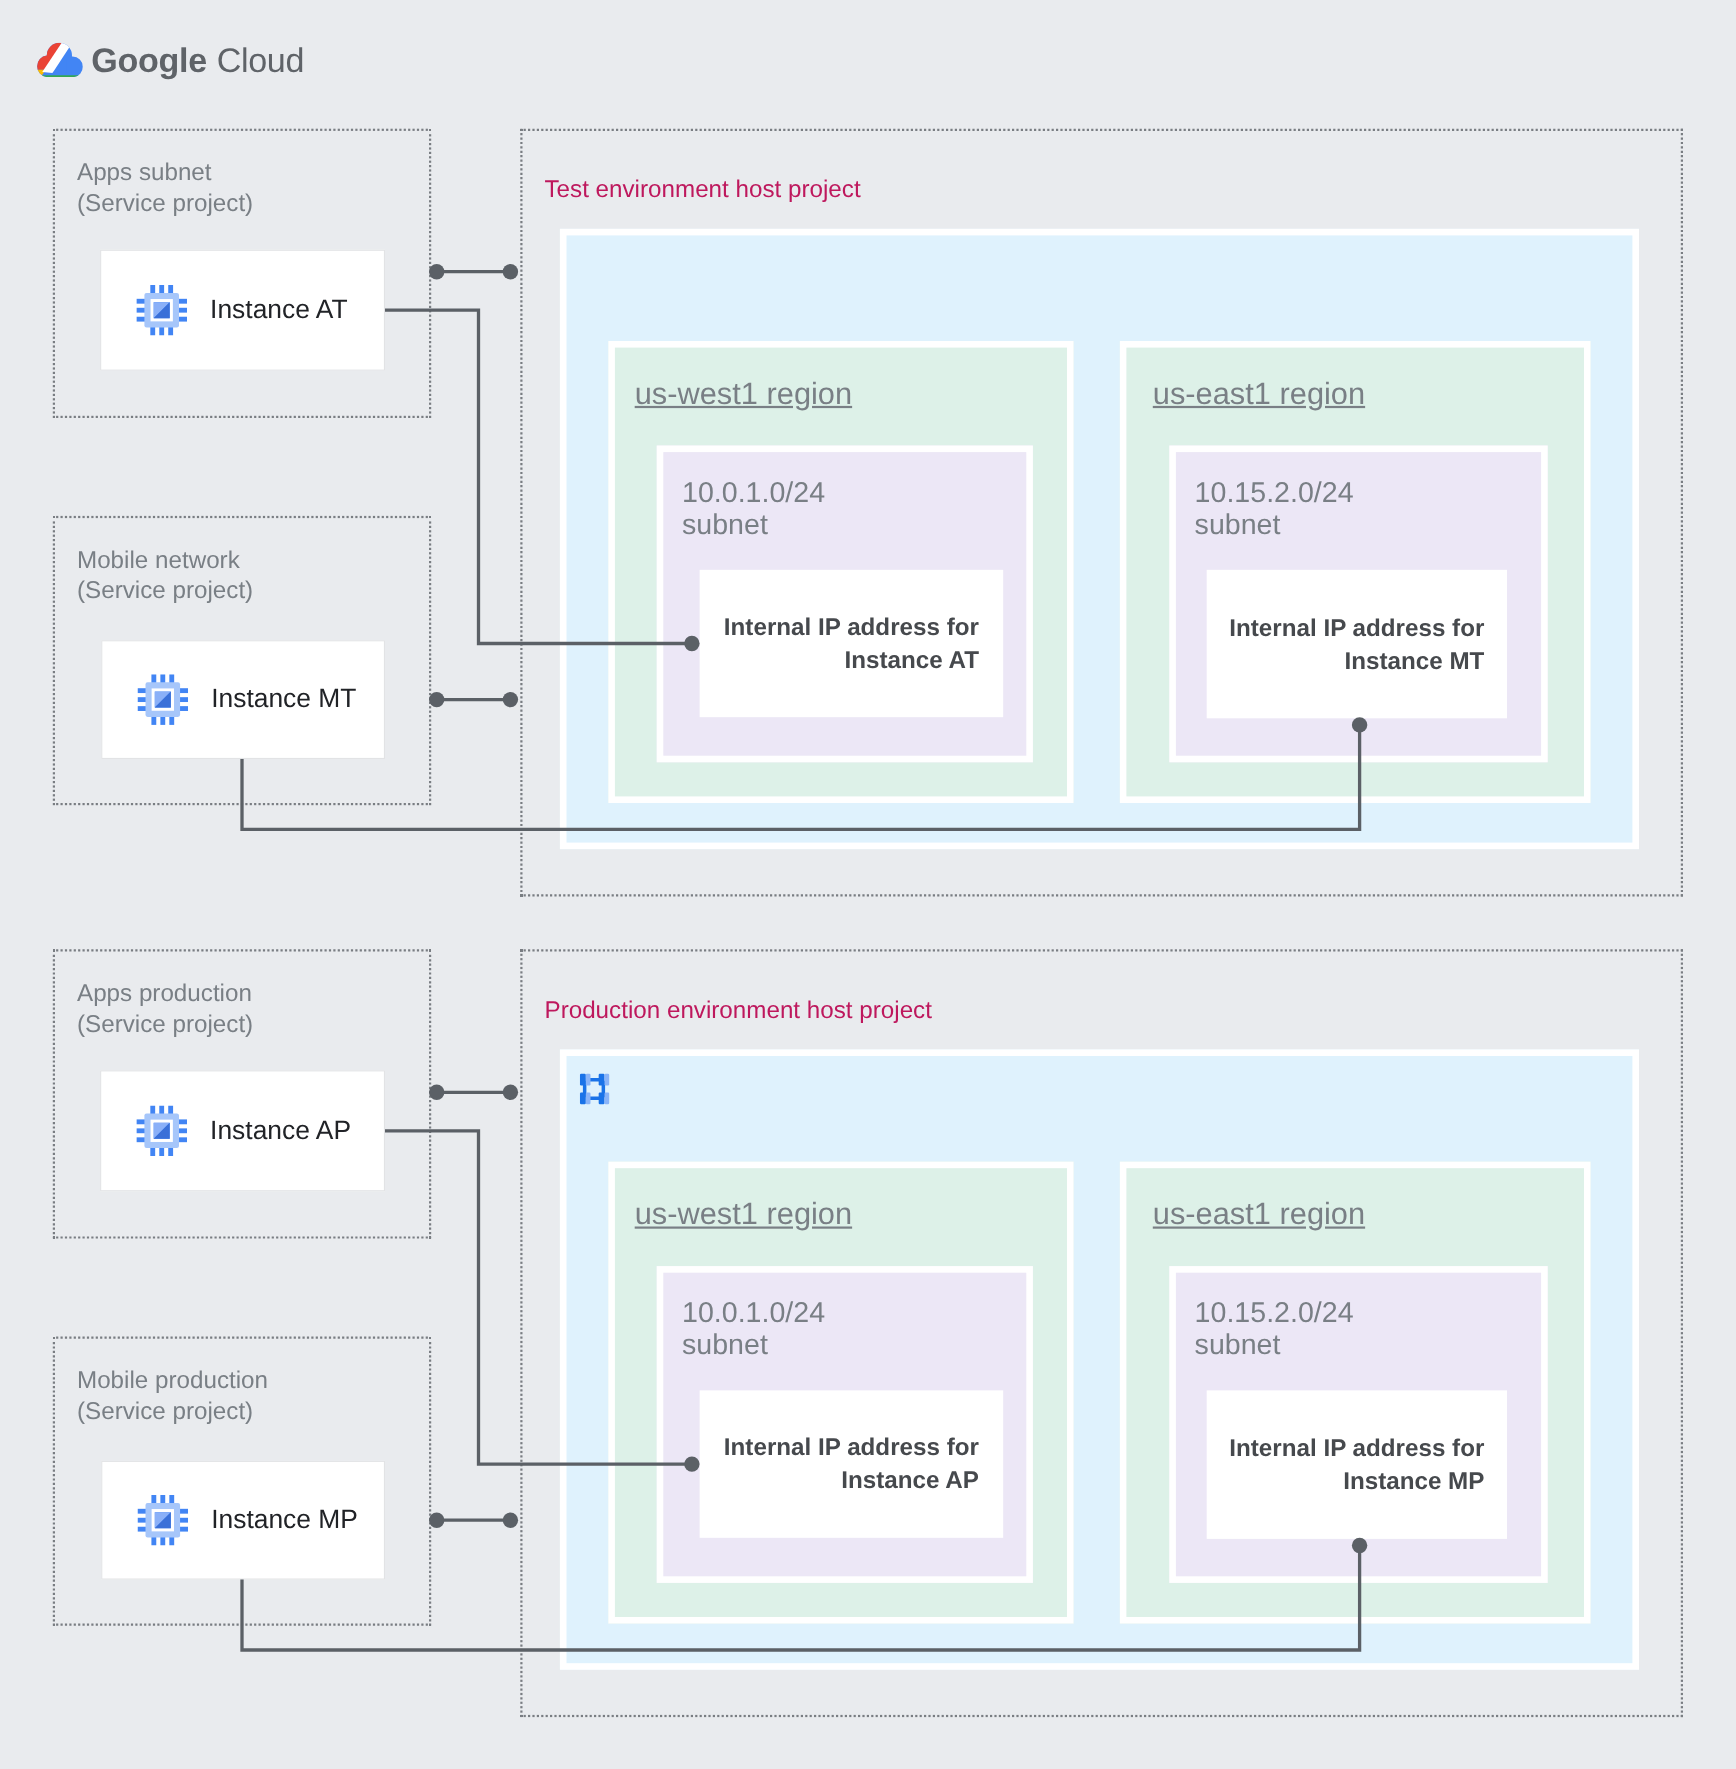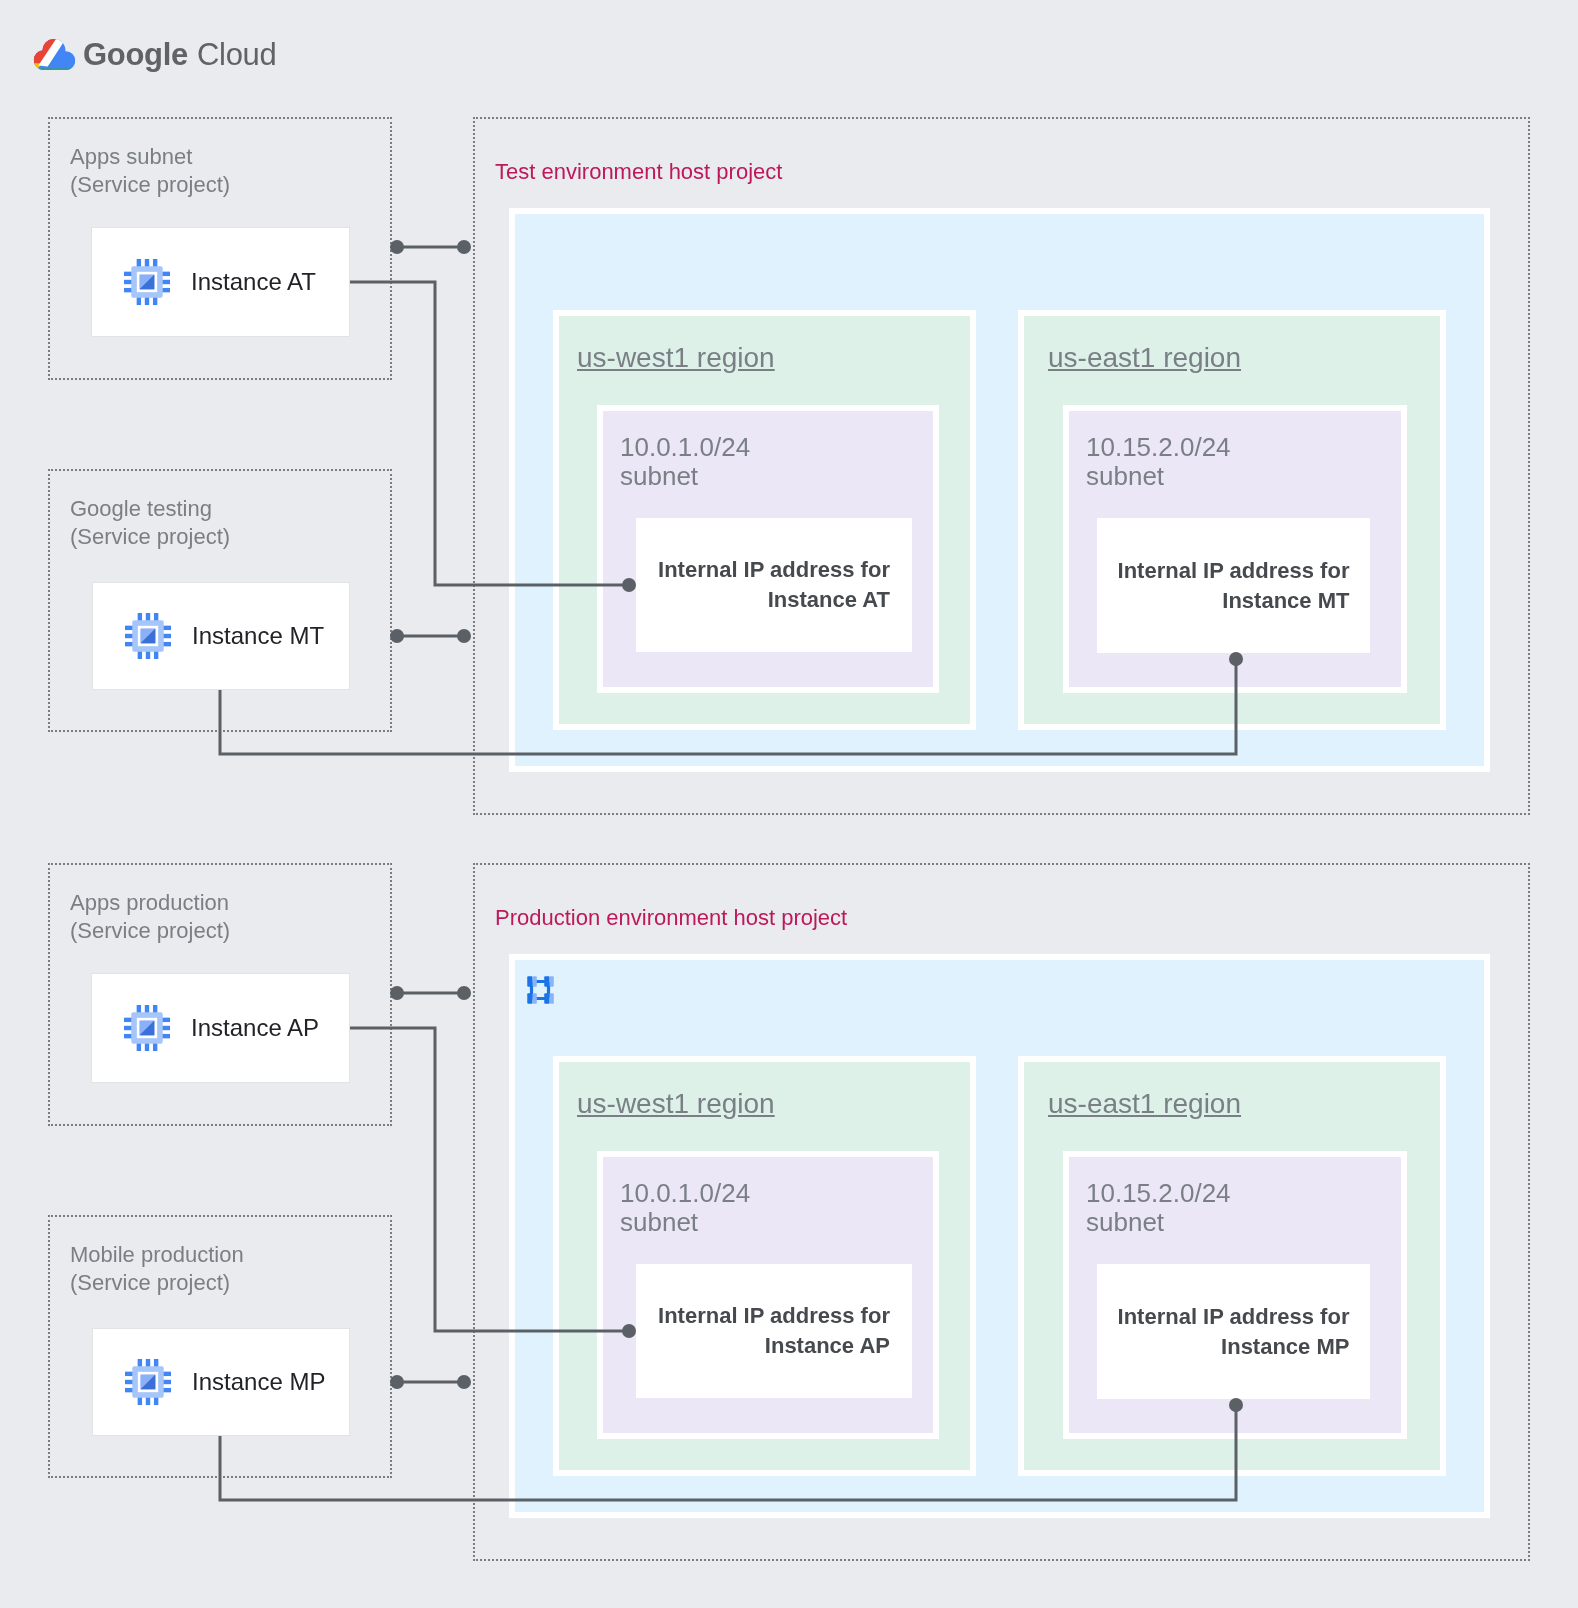--- a/index.html
+++ b/index.html
@@ -125,21 +125,21 @@
       <rect x="6.7" y="6.7" width="10.6" height="10.6" fill="#ffffff"></rect>
       <rect x="8.2" y="8.2" width="7.6" height="7.6" fill="#4285f4"></rect>
       <polygon points="8.2,8.2 15.8,8.2 8.2,15.8" fill="#8ab0f8"></polygon>
       <polygon points="15.8,8.2 15.8,15.8 8.2,15.8" fill="#3a70d8"></polygon>
     </svg>
     <span class="instance-label">Instance AT</span>
   </div>
 
   <div class="abs dotted-box" style="left:48px;top:469px;width:344px;height:263px;">
     <div class="sp-title">
-      <div>Google testing</div>
+      <div>Mobile network</div>
       <div>(Service project)</div>
     </div>
   </div>
   <div class="abs instance-card" style="left:92px;top:582px;width:258px;height:108px;">
     <svg width="46" height="46" viewBox="0 0 24 24">
       <g fill="#4285f4">
         <rect x="6.6" y="0" width="2.3" height="4.4"></rect>
           <rect x="10.85" y="0" width="2.3" height="4.4"></rect>
           <rect x="15.1" y="0" width="2.3" height="4.4"></rect>
         <rect x="6.6" y="19.6" width="2.3" height="4.4"></rect>

